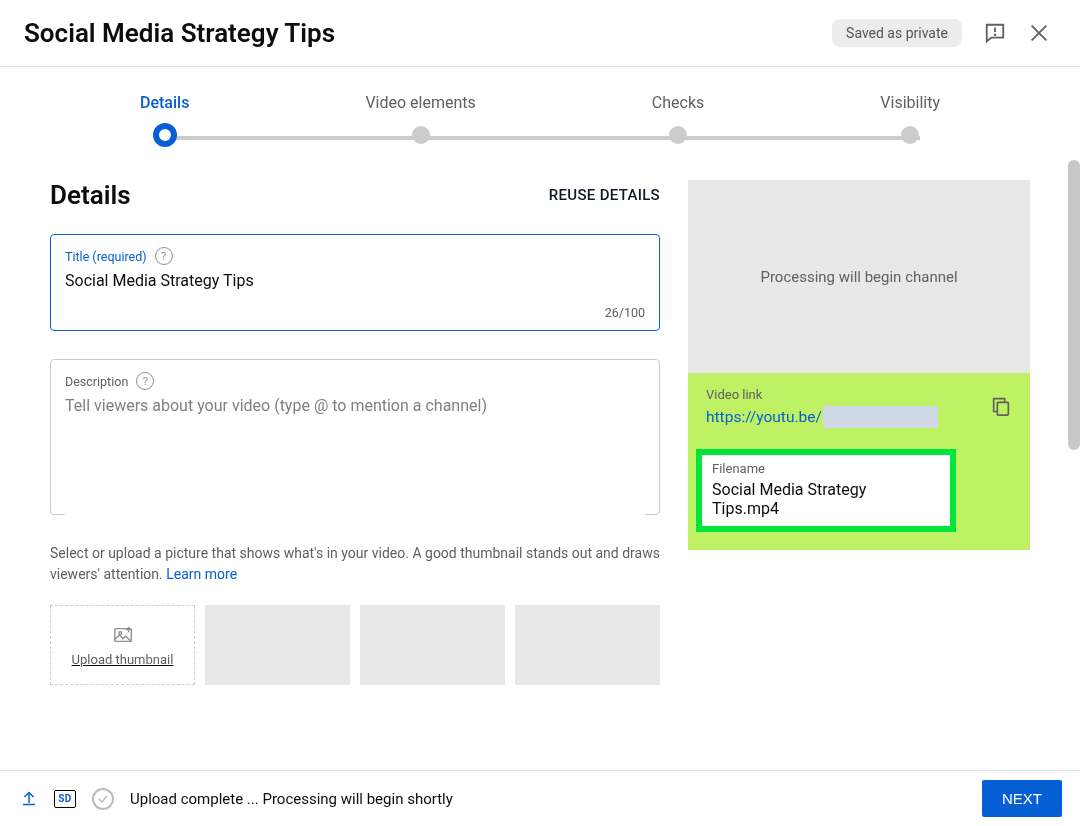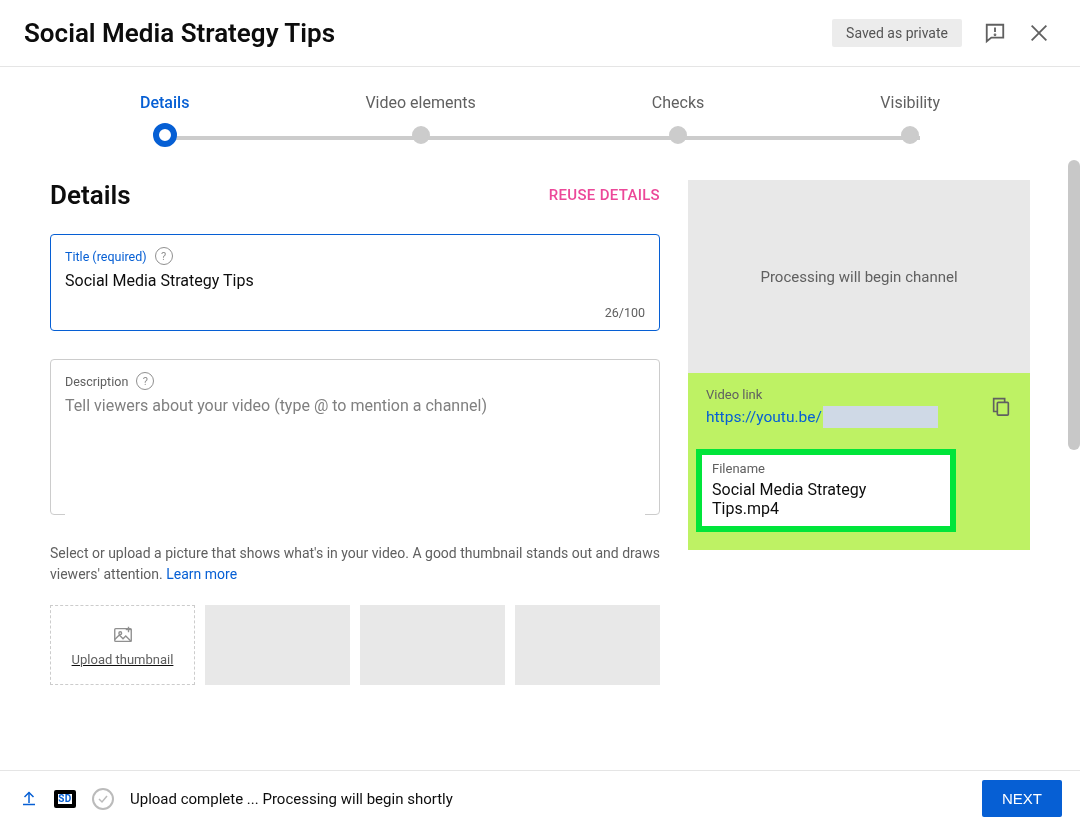--- a/index.html
+++ b/index.html
@@ -26,21 +26,21 @@
   .header-right {
     display: flex;
     align-items: center;
     gap: 22px;
   }
   .saved-chip {
     background: #ececec;
     color: #555;
     font-size: 14px;
     padding: 6px 14px;
-    border-radius: 2px;
+    border-radius: 8px;
   }
   .icon-btn {
     cursor: pointer;
     display: flex;
     align-items: center;
     justify-content: center;
   }
   .stepper {
     display: flex;
     align-items: flex-start;
@@ -99,21 +99,21 @@
     display: flex;
     justify-content: space-between;
     align-items: center;
     margin-bottom: 24px;
   }
   .section-title {
     font-size: 26px;
     font-weight: 600;
   }
   .reuse-link {
-    color: #ec4899;
+    color: #0f172a;
     font-size: 15px;
     font-weight: 500;
     letter-spacing: 0.3px;
     cursor: pointer;
   }
   .field {
     border: 1px solid #ccc;
     border-radius: 4px;
     padding: 12px 14px;
     margin-bottom: 28px;
@@ -260,21 +260,21 @@
     background: #fff;
   }
   .footer-left {
     display: flex;
     align-items: center;
     gap: 16px;
   }
   .sd-badge {
     width: 22px;
     height: 18px;
-    border: 4px solid #000000;
+    border: 1px solid #000000;
     color: #065fd4;
     font-size: 10px;
     font-weight: 700;
     display: flex;
     align-items: center;
     justify-content: center;
     border-radius: 2px;
     letter-spacing: 0.5px;
   }
   .check-circle {

